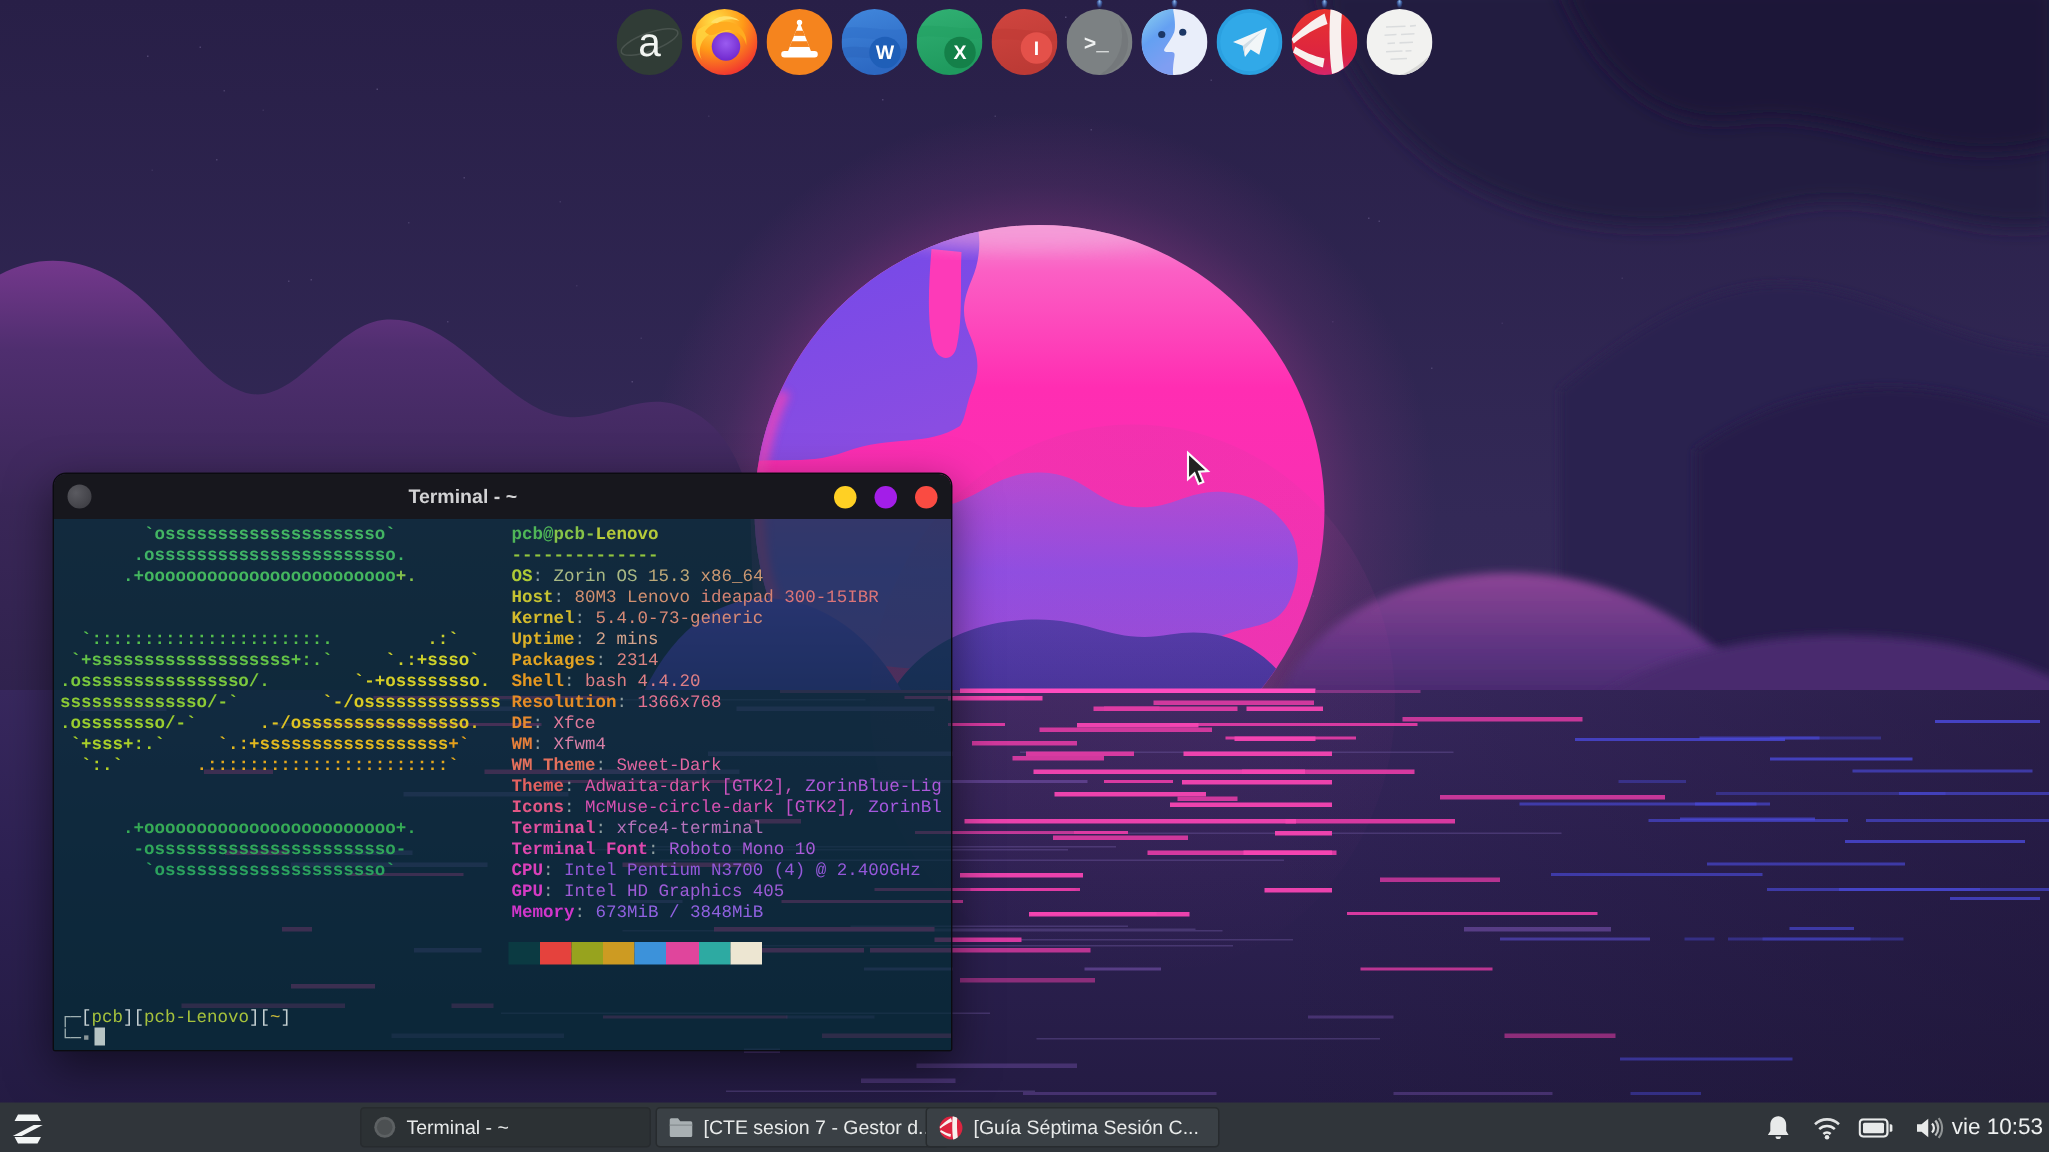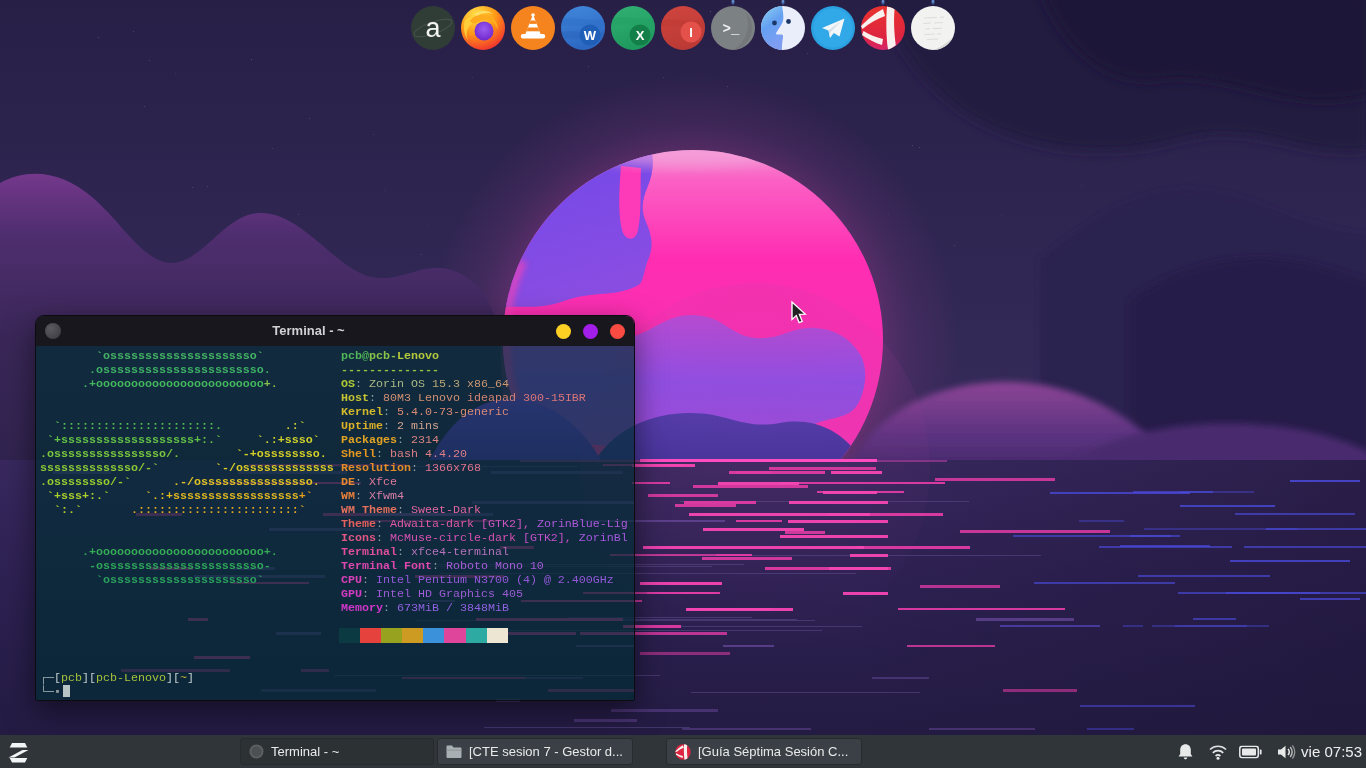--- a/index.html
+++ b/index.html
@@ -511,21 +511,21 @@
         </svg>
    <span>Terminal - ~</span>
  </div>
  <div class="task" style="left:437px;width:196px">
    <svg width="16" height="14" viewBox="0 0 16 14" style="margin:0 7px 0 8px;flex:none">
           <path d="M0.5,1.5 a1,1 0 0,1 1,-1 L6,0.5 L7.5,2.5 L14.5,2.5 a1,1 0 0,1 1,1 L15.5,12 a1,1 0 0,1 -1,1 L1.5,13 a1,1 0 0,1 -1,-1 Z" fill="#a9b0b3"></path>
           <rect x="0.5" y="4.6" width="15" height="1" fill="#8c9396"></rect>
         </svg>
    <span>[CTE sesion 7 - Gestor d...</span>
  </div>
- <div class="task" style="left:666px;width:196px">
+ <div class="task" style="left:617px;width:196px">
    <svg width="16" height="16" viewBox="0 0 44 44" style="margin:0 7px 0 8px;flex:none">
    <circle cx="22" cy="22" r="21" fill="#dd2440"></circle>
    <path d="M25,1 C24,12 24,30 26,43 C29,42.5 32,41 34.5,39 C33,26 32.5,12 33.5,3.5 C31,2 28,1 25,1 Z" fill="#f8f0ee"></path>
    <path d="M1,20 C6.5,14.5 14,7.5 22,3.5 L24,10 C16,13 8.5,18 2.5,23 Z" fill="#f8f0ee"></path>
    <path d="M2,29 C7.5,33 14,36.5 21,38.5 L22,33 C15,31.5 9,29 3.5,25.5 Z" fill="#f8f0ee"></path>
         </svg>
    <span>[Guía Séptima Sesión C...</span>
  </div>
 
  <svg class="tray" style="right:172px" width="17" height="18" viewBox="0 0 17 18">
@@ -544,19 +544,19 @@
    <rect x="0.8" y="0.8" width="18.5" height="11.4" rx="2.4" fill="none" stroke="#e8eaea" stroke-width="1.5"></rect>
    <rect x="3" y="3" width="14" height="7" rx="1" fill="#e8eaea"></rect>
    <path d="M20.8,4 L21.6,4 a1,1 0 0,1 1,1 L22.6,8 a1,1 0 0,1 -1,1 L20.8,9 Z" fill="#e8eaea"></path>
  </svg>
  <svg class="tray" style="right:70px" width="19" height="16" viewBox="0 0 19 16">
    <path d="M1,5.5 L4,5.5 L8.5,1.8 L8.5,14.2 L4,10.5 L1,10.5 Z" fill="#e8eaea"></path>
    <path d="M11,5 a4.2,4.2 0 0,1 0,6" fill="none" stroke="#e8eaea" stroke-width="1.5"></path>
    <path d="M13.2,3 a7.5,7.5 0 0,1 0,10" fill="none" stroke="#b9bcbc" stroke-width="1.5"></path>
    <path d="M15.4,1.4 a10.5,10.5 0 0,1 0,13.2" fill="none" stroke="#8f9394" stroke-width="1.4"></path>
  </svg>
- <div id="clock">vie 07:53</div>
+ <div id="clock">vie 10:53</div>
 </div>
 
 <svg id="cursor" width="24" height="28" viewBox="0 0 24 28">
 <path d="M3,2 L3,19.5 L7.3,15.6 L10.1,22.6 L13.2,21.3 L10.4,14.4 L16.2,14.1 Z" fill="#222" stroke="#fafafa" stroke-width="1.4"></path>
 </svg>
 
 </div>
 </body></html>

